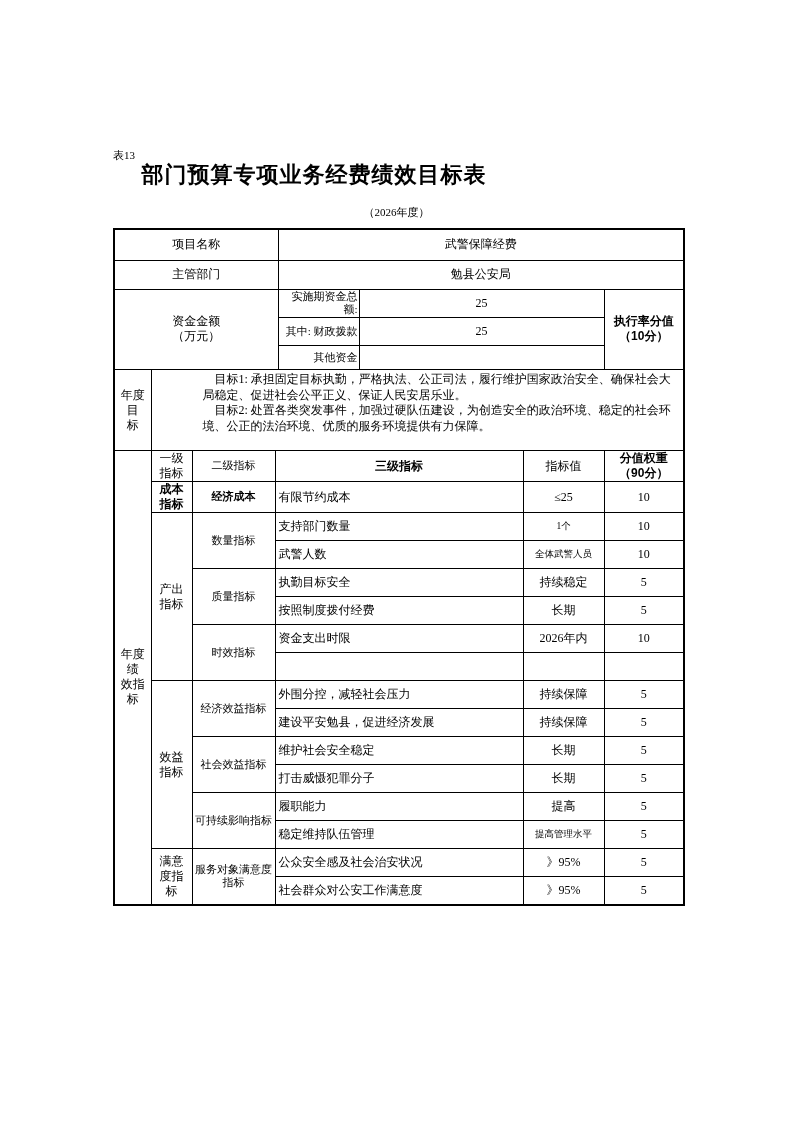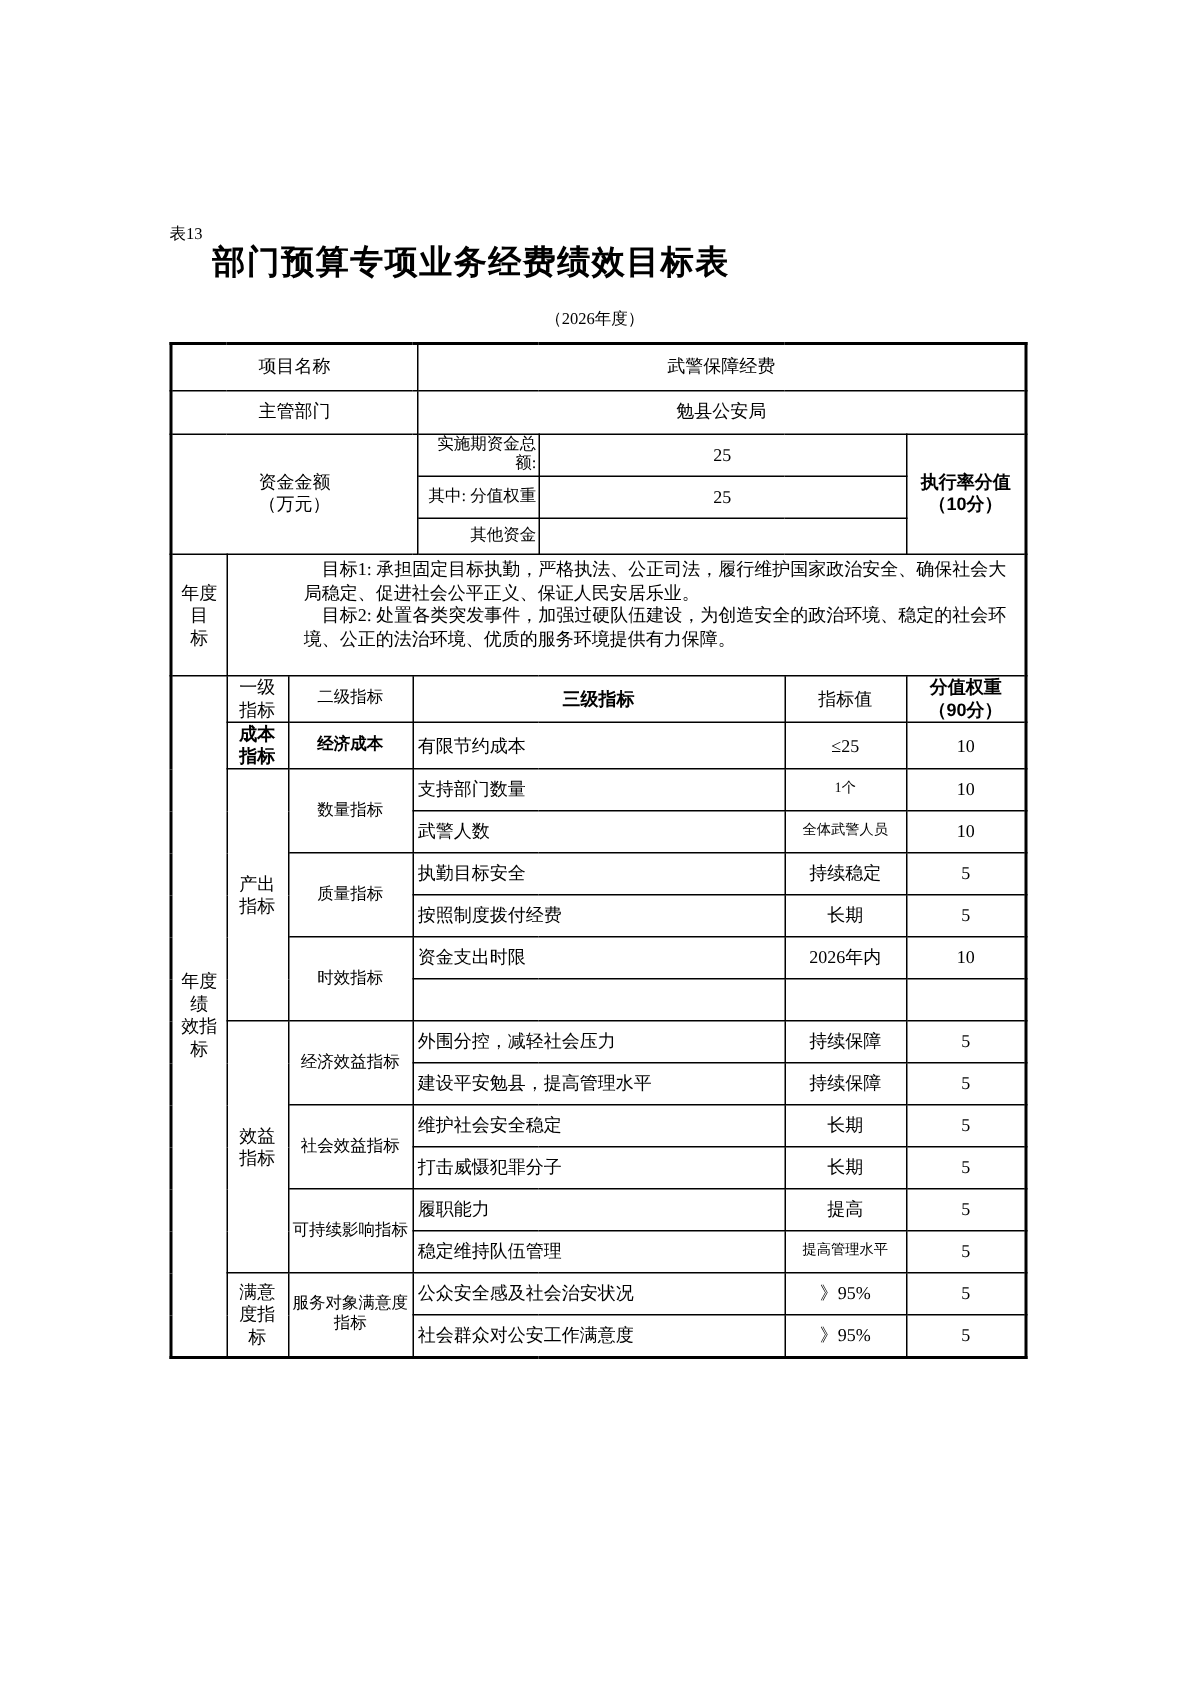--- a/index.html
+++ b/index.html
@@ -98,21 +98,21 @@
 
   <tr class="r-fund1">
     <td colspan="4" rowspan="3" class="prewrap">资金金额
 （万元）</td>
     <td class="sublabel right">实施期资金总额:</td>
     <td colspan="2">25</td>
     <td rowspan="3" class="prewrap bold-sans">执行率分值
 （10分）</td>
   </tr>
   <tr class="r-fund2">
-    <td class="sublabel right">其中: 分值权重</td>
+    <td class="sublabel right">其中: 财政拨款</td>
     <td colspan="2">25</td>
   </tr>
   <tr class="r-fund3">
     <td class="sublabel right">其他资金</td>
     <td colspan="2"></td>
   </tr>
 
   <tr class="r-goals">
     <td class="prewrap">年度目
 标</td>
@@ -181,21 +181,21 @@
 
   <tr class="r-data">
     <td rowspan="6" class="prewrap">效益
 指标</td>
     <td rowspan="2" class="lvl2">经济效益指标</td>
     <td colspan="3" class="left">外围分控，减轻社会压力</td>
     <td>持续保障</td>
     <td>5</td>
   </tr>
   <tr class="r-data">
-    <td colspan="3" class="left">建设平安勉县，提高管理水平</td>
+    <td colspan="3" class="left">建设平安勉县，促进经济发展</td>
     <td>持续保障</td>
     <td>5</td>
   </tr>
   <tr class="r-data">
     <td rowspan="2" class="lvl2">社会效益指标</td>
     <td colspan="3" class="left">维护社会安全稳定</td>
     <td>长期</td>
     <td>5</td>
   </tr>
   <tr class="r-data">

